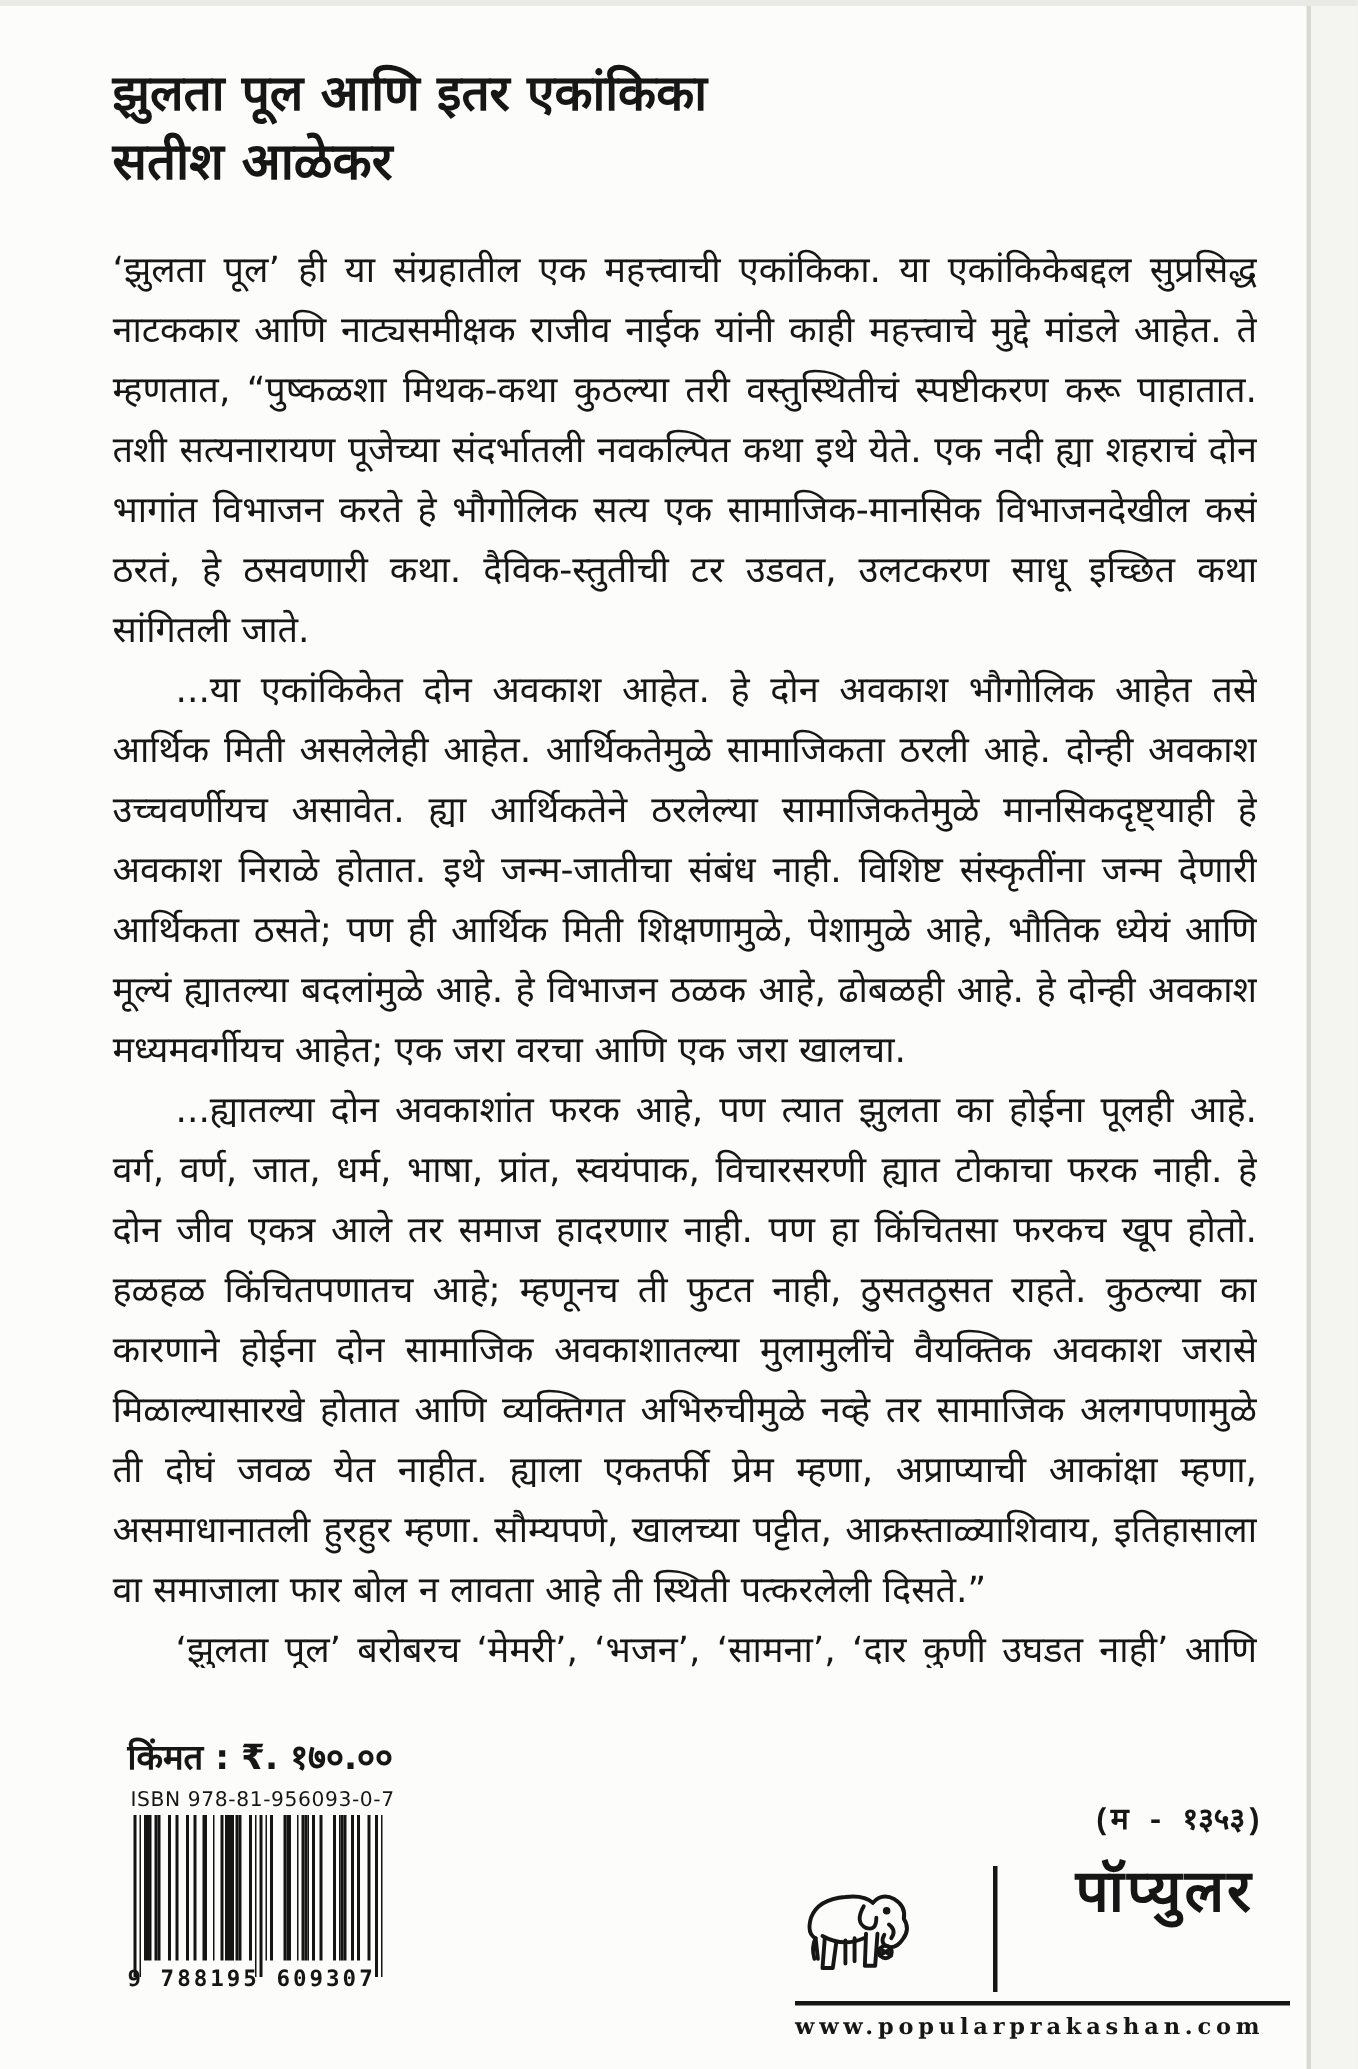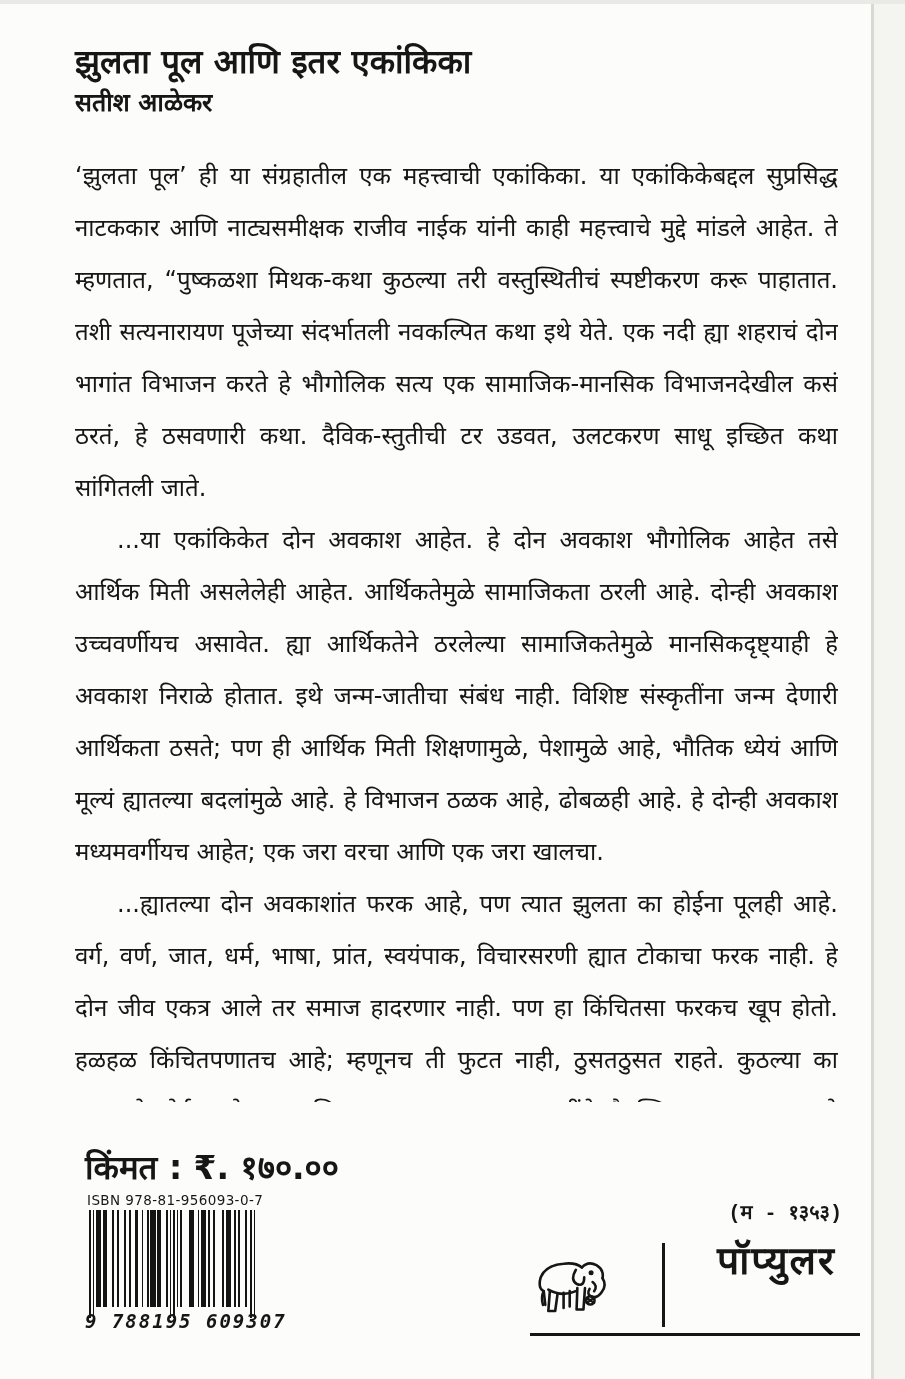--- a/index.html
+++ b/index.html
@@ -22,35 +22,35 @@
     background:#f4f4f0;
   }
 
   .content{padding:38px 67px 0 75px;}
 
   .title{
     font-size:33px;font-weight:bold;line-height:1.2;
     margin:0 0 6px 0;
   }
   .author{
-    font-size:25px;font-weight:bold;line-height:1.2;
+    font-size:34px;font-weight:bold;line-height:1.2;
     margin:0 0 32px 0;
   }
 
   .blurb{height:952px;overflow:hidden;}
   .blurb p{
     margin:0;
-    font-size:24px;line-height:52px;
+    font-size:24px;line-height:40px;
     text-align:justify;
     font-weight:500;
   }
   .blurb p.indent{text-indent:42px;}
 
   .price{
-    font-size:33px;font-weight:bold;
+    font-size:23px;font-weight:bold;
     margin-top:42px;padding-left:10px;
   }
 
   .bottom-row{
     position:absolute;left:85px;right:45px;top:1188px;
     display:flex;justify-content:space-between;align-items:flex-start;
   }
 
   
   .barcode-block{width:190px;}
@@ -60,24 +60,23 @@
   }
   .bars{
     display:flex;align-items:flex-start;
     height:110px;width:167px;margin-left:4px;
   }
   .bc-m{flex:none;width:1.76px;height:97px;}
   .bc-m.on{background:#141414;}
   .bc-m.on.guard{height:108px;}
   .barcode-digits{
     font-family:"DejaVu Sans Mono","Liberation Mono",monospace;
-    font-size:19px;font-weight:bold;letter-spacing:2px;
+    font-size:15px;font-weight:bold;letter-spacing:2px;
     margin-top:-10px;white-space:nowrap;
     background:transparent;
-    font-style:italic;
   }
 
   
   .publisher-block{width:330px;display:flex;flex-direction:column;}
   .catalog-number{
     font-size:20px;font-weight:bold;text-align:right;
     padding-right:18px;margin:6px 0 16px 0;white-space:nowrap;font-family:Liberation Mono, monospace;
   }
   .logo-row{display:flex;align-items:stretch;gap:44px;}
   .elephant-wrap{width:84px;flex:none;}
@@ -256,16 +255,17 @@
             </g>
           </svg>
         </div>
         <div class="logo-divider"></div>
         <div class="logo-text">
           <div class="publisher-name">पॉप्युलर</div>
         </div>
       </div>
 
       <div class="logo-rule"></div>
+      <div class="website">www.popularprakashan.com</div>
     </div>
 
   </div>
 </div>
 
 </body></html>

